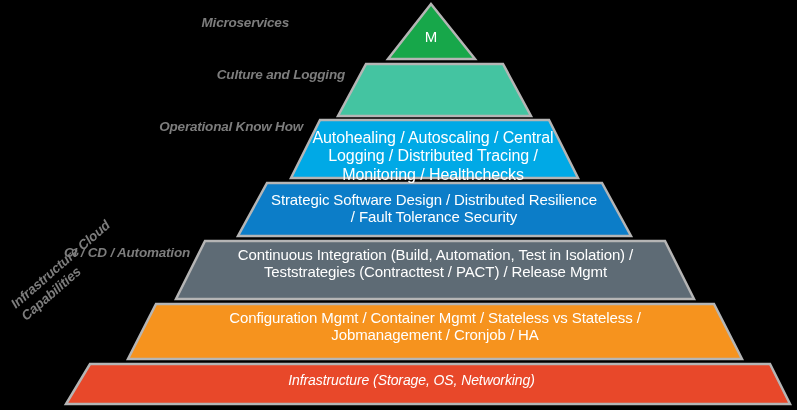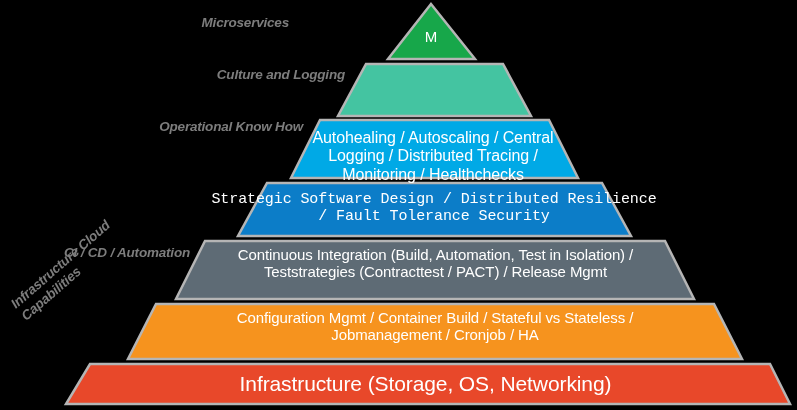--- a/index.html
+++ b/index.html
@@ -45,24 +45,24 @@
     font-family: "Liberation Sans", sans-serif;
     white-space: pre-line;
     text-align: right;
     line-height: 1.1;
     letter-spacing: -0.2px;
   }
   
   #t-apex      { left: 388px; top: 28px;  width: 86px;  font-size: 15px; }
   #t-culture   { left: 322px; top: 70px;  width: 220px; font-size: 15px; }
   #t-ops       { left: 268px; top: 122px; width: 330px; font-size: 16px; margin-top: 7px; }
-  #t-pattern   { left: 208px; top: 191px; width: 452px; font-size: 15px; font-family: Liberation Mono, monospace; }
+  #t-pattern   { left: 208px; top: 191px; width: 452px; font-size: 15px; }
   #t-cicd      { left: 158px; top: 246px; width: 555px; font-size: 15px; }
   #t-infracap  { left: 105px; top: 309px; width: 660px; font-size: 15px; }
-  #t-infra     { left: 63px;  top: 372px; width: 725px; font-size: 21px; }
+  #t-infra     { left: 49px;  top: 372px; width: 725px; font-size: 14px; font-style: italic; }
 
   
   #l-micro   { right: 508px; top: 16px;  font-size: 13.5px; }
   #l-culture { right: 452px; top: 68px;  font-size: 13.5px; }
   #l-ops     { right: 494px; top: 120px; font-size: 13.5px; left: 120px; }
   #l-pattern { right: 553px; top: 186px; font-size: 13.5px; left: 5px; }
   #l-cicd    { right: 607px; top: 246px; font-size: 13.5px; left: 5px; }
   #l-infra {
     position: absolute;
     left: 8px;
@@ -103,21 +103,21 @@
   </svg>
 
   <div class="tier-text" id="t-apex">M</div>
   <div class="tier-text" id="t-ops">Autohealing / Autoscaling / Central
 Logging / Distributed Tracing /
 Monitoring / Healthchecks</div>
   <div class="tier-text" id="t-pattern">Strategic Software Design / Distributed Resilience
 / Fault Tolerance Security</div>
   <div class="tier-text" id="t-cicd">Continuous Integration (Build, Automation, Test in Isolation) /
 Teststrategies  (Contracttest / PACT) /  Release Mgmt</div>
-  <div class="tier-text" id="t-infracap">Configuration Mgmt / Container Build / Stateful vs Stateless /
+  <div class="tier-text" id="t-infracap">Configuration Mgmt / Container Mgmt / Stateless vs Stateless /
 Jobmanagement / Cronjob  / HA</div>
   <div class="tier-text" id="t-infra">Infrastructure (Storage, OS, Networking)</div>
 
   <div class="side-label" id="l-micro">Microservices</div>
   <div class="side-label" id="l-culture">Culture and Logging</div>
   <div class="side-label" id="l-ops">Operational Know How</div>
   <div class="side-label" id="l-cicd">CI / CD / Automation</div>
   <div id="l-infra">Infrastructure
 Cloud  Capabilities</div>
 

